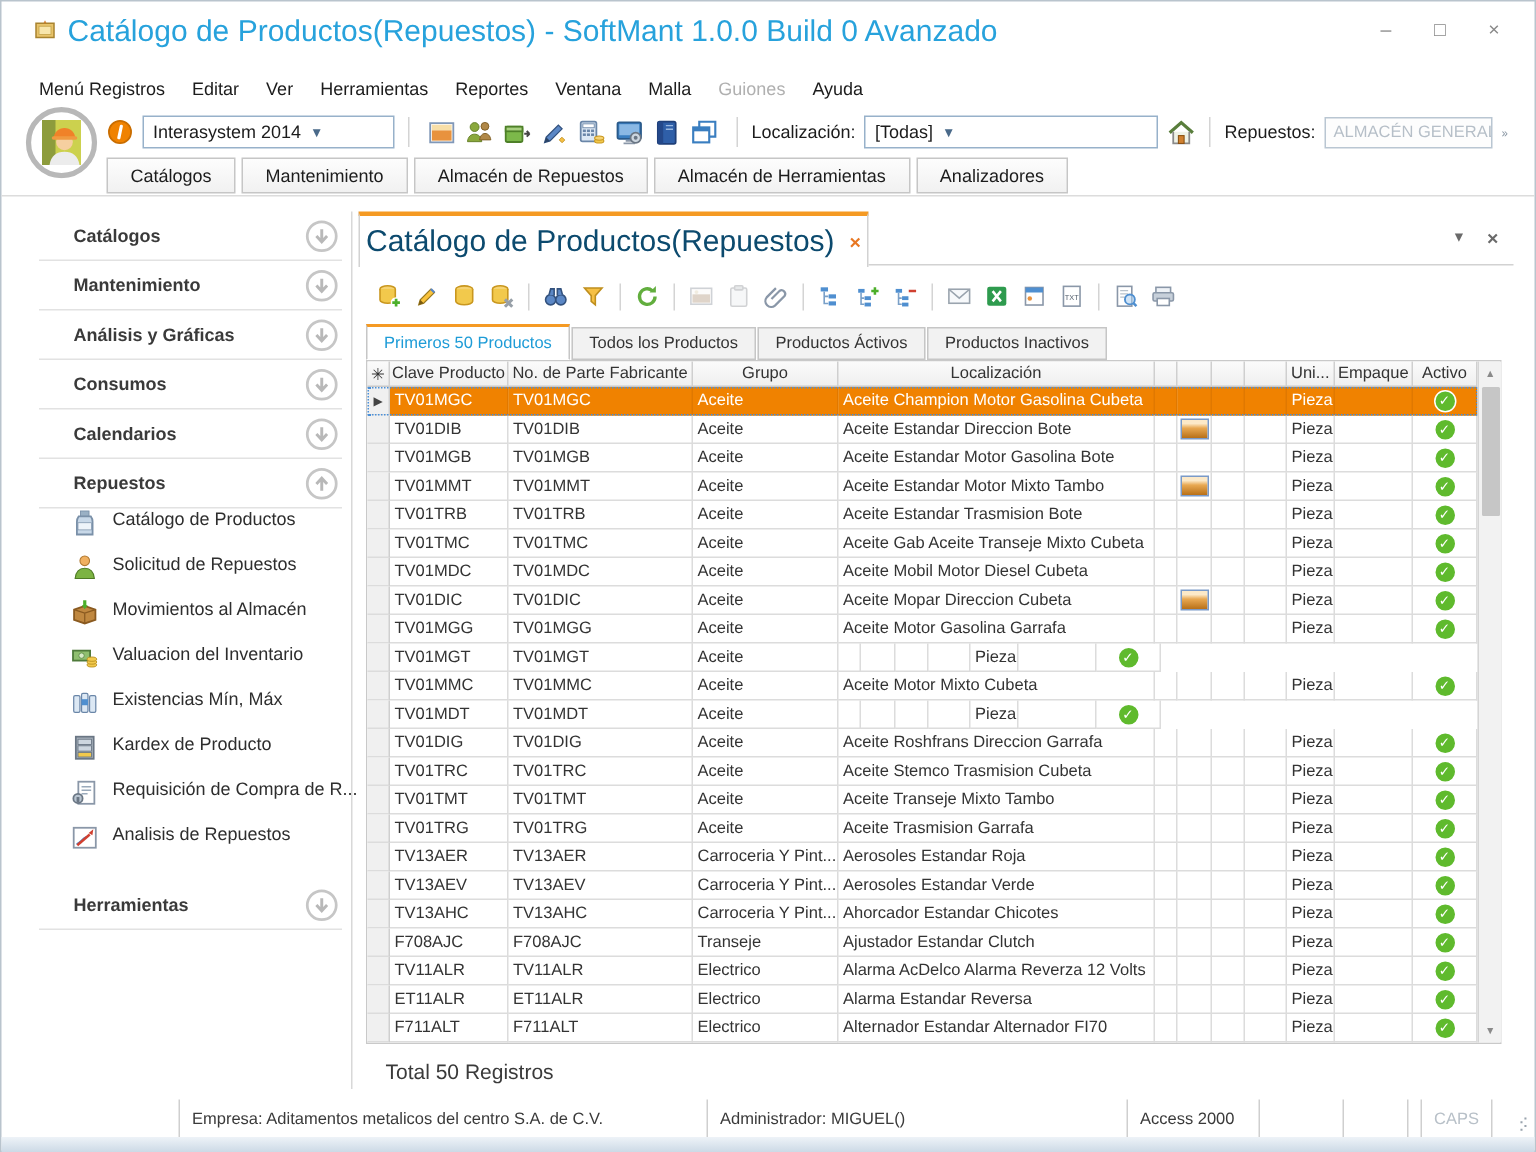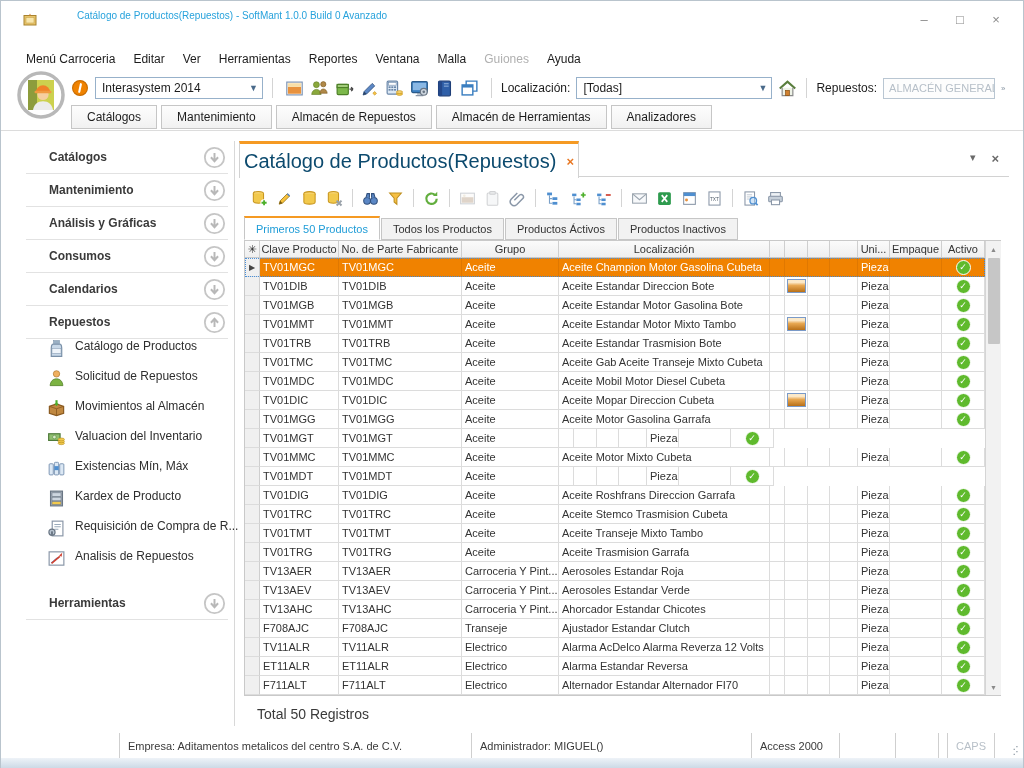--- a/index.html
+++ b/index.html
@@ -6,32 +6,32 @@
     font-family:"Liberation Sans","DejaVu Sans",sans-serif;background:#e9e9e9;}
   #window{position:relative;width:1024px;height:768px;background:#fff;
     border:1px solid #b9c4cd;box-sizing:border-box;}
   .abs{position:absolute;}
   .icn{display:inline-flex;align-items:center;justify-content:center;vertical-align:middle;}
   .disabled{opacity:.42;filter:grayscale(70%);}
 
   
   #titlebar{left:0;top:0;width:100%;height:38px;}
   #app-icon{left:21px;top:11px;}
-  #title-text{left:44px;top:9px;font-size:10px;color:#27a2dc;white-space:nowrap;margin-left:32px;}
+  #title-text{left:44px;top:9px;font-size:20px;color:#27a2dc;white-space:nowrap;}
   .winctl{top:6px;width:30px;height:24px;color:#8a8a8a;font-size:13px;
     display:flex;align-items:center;justify-content:center;cursor:default;}
 
   
   #menubar{left:16px;top:46px;height:24px;display:flex;align-items:center;}
   .menu-item{padding:3px 9px;font-size:12px;color:#1c1c1c;white-space:nowrap;}
   .menu-item.off{color:#b0b0b0;}
 
   
   #toolbar{left:70px;top:72px;height:30px;display:flex;align-items:center;gap:6px;}
-  .combo{display:flex;align-items:center;justify-content:space-between;height:22px;
+  .combo{display:flex;align-items:center;justify-content:flex-start;height:22px;
     border:1px solid #97b1ca;background:#fff;font-size:12px;color:#1c1c1c;
     padding:0 4px 0 6px;box-sizing:border-box;}
   .combo .arr{color:#4a6a8a;font-size:9px;margin-left:6px;}
   .vsep{width:1px;height:20px;background:#d4d4d4;margin:0 3px;}
   .tlabel{font-size:12px;color:#1c1c1c;white-space:nowrap;}
   #repuestos-box{width:112px;height:21px;border:1px solid #b9c6d2;background:#fdfdfd;
     color:#b6bfc8;font-size:11px;display:flex;align-items:center;padding:0 5px;
     box-sizing:border-box;white-space:nowrap;overflow:hidden;}
   #chevrons{font-size:8px;color:#8a97a4;letter-spacing:-1px;}
   #avatar{left:16px;top:70px;}
@@ -119,21 +119,21 @@
           <path d="M8 1.5l1 2h-2z" fill="#d08030"></path>
         </svg>
     </span>
     <span id="title-text" class="abs">Catálogo de Productos(Repuestos) - SoftMant 1.0.0 Build 0 Avanzado</span>
     <div class="winctl abs" style="left:908px;">–</div>
     <div class="winctl abs" style="left:944px;">□</div>
     <div class="winctl abs" style="left:980px;">×</div>
   </div>
 
   <div id="menubar" class="abs">
-      <div class="menu-item">Menú Carroceria</div>
+      <div class="menu-item">Menú Registros</div>
       <div class="menu-item">Editar</div>
       <div class="menu-item">Ver</div>
       <div class="menu-item">Herramientas</div>
       <div class="menu-item">Reportes</div>
       <div class="menu-item">Ventana</div>
       <div class="menu-item">Malla</div>
       <div class="menu-item off">Guiones</div>
       <div class="menu-item">Ayuda</div>
     </div>
 

